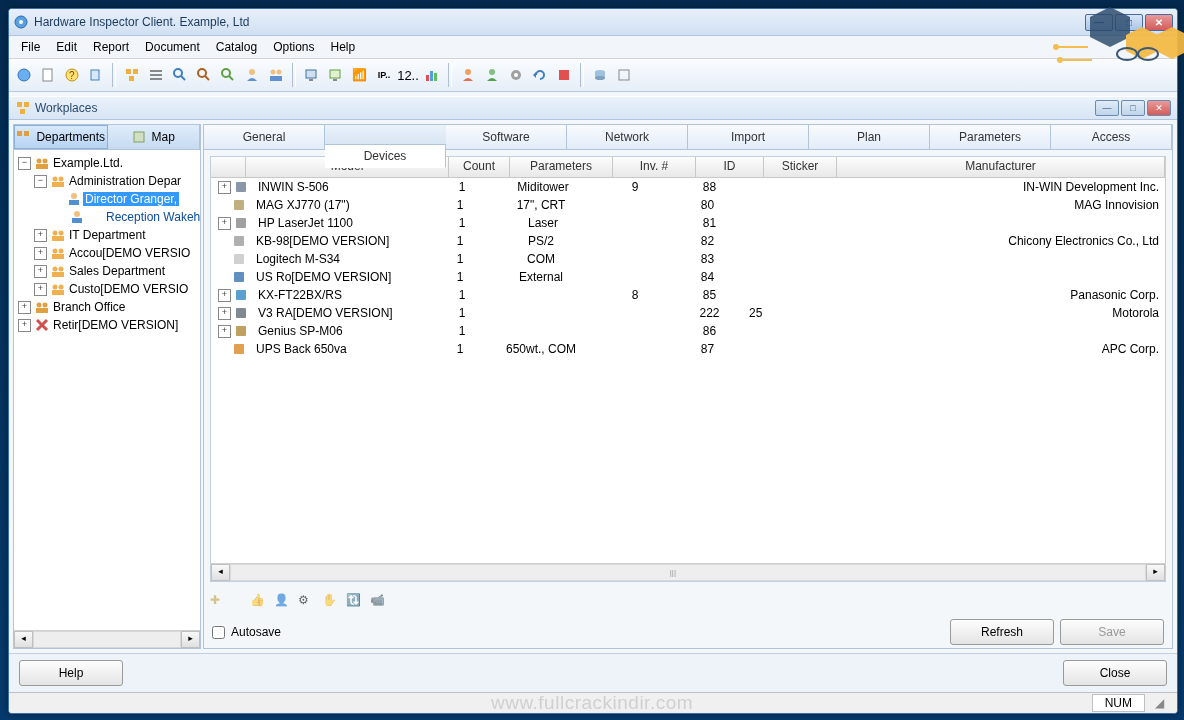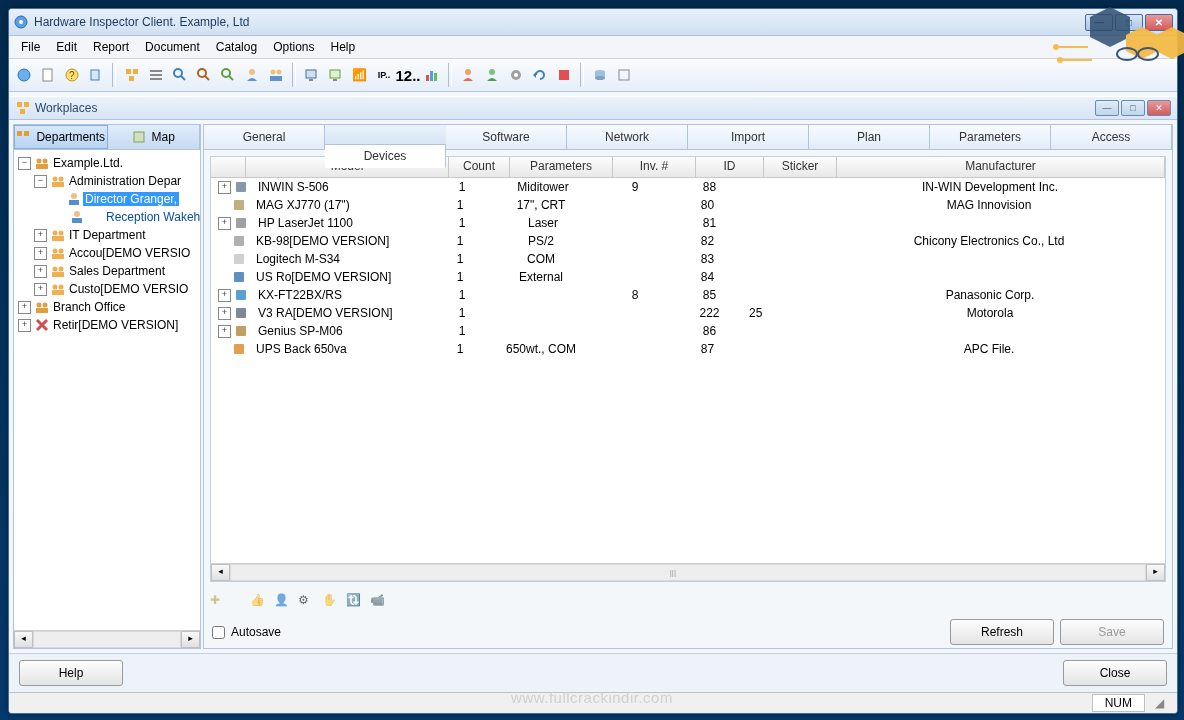--- a/index.html
+++ b/index.html
@@ -49,29 +49,29 @@
 .hscroll .track{flex:1;background:#eee;height:15px;position:relative;border:1px solid #d8d8d8}
 .tbrow{height:28px;display:flex;align-items:center;gap:6px;padding:0 6px}
 .tbrow .iconbtn{width:18px;height:18px;opacity:.6}
 .autosave{height:32px;display:flex;align-items:center;padding:0 8px;gap:6px}
 .autosave input{margin:0}
 .btn{height:24px;padding:0 16px;background:linear-gradient(#fdfdfd,#e4e4e4);border:1px solid #9a9a9a;border-radius:3px;display:flex;align-items:center;justify-content:center;min-width:70px}
 .btn.disabled{color:#999}
 .footer{height:38px;border-top:1px solid #c0d0e0;display:flex;align-items:center;padding:0 10px;background:#eef3fa}
 .status{height:20px;border-top:1px solid #c0c0c0;background:#f0f0f0;display:flex;align-items:center;justify-content:flex-end;padding:0 8px;gap:10px}
 .status .cell{border:1px solid #c0c0c0;padding:1px 12px;background:#fff}
-.watermark{position:absolute;bottom:14px;left:50%;transform:translateX(-50%);color:#d0d0d0;font-size:15px;letter-spacing:.5px}
+.watermark{position:absolute;bottom:6px;left:50%;transform:translateX(-50%);color:#d0d0d0;font-size:19px;letter-spacing:.5px}
 .logo-ov{position:absolute;top:2px;right:-6px;width:160px;height:80px;pointer-events:none;opacity:.92}
 .c-model{width:190px;text-align:left}
 .c-count{width:48px;text-align:center}
 .c-param{width:90px;text-align:center}
 .c-inv{width:70px;text-align:center}
 .c-id{width:55px;text-align:center}
 .c-stick{width:60px;}
-.c-manuf{flex:1;text-align:center;padding-left:10px}
+.c-manuf{flex:1;text-align:right;padding-left:10px}
 .link{color:#0a4ea0}
 </style>
 </head>
 <body>
 
 <div class="outer">
 <div class="window">
 
 <div class="titlebar">
   <svg class="app-icon" viewBox="0 0 16 16">
@@ -172,21 +172,21 @@
           </svg>
         </div>
   <div class="tbtn">
           <svg width="16" height="16">
             <rect x="2" y="3" width="10" height="8" fill="#e0f0d0" stroke="#60a040"></rect>
             <rect x="5" y="12" width="4" height="2" fill="#888"></rect>
           </svg>
         </div>
   <div class="tbtn">📶</div>
   <div class="tbtn" style="font-size:9px;font-weight:bold">IP..</div>
-  <div class="tbtn" style="font-size:15px;font-weight:bold">12..</div>
+  <div class="tbtn" style="font-size:13px;font-weight:normal">12..</div>
   <div class="tbtn">
           <svg width="16" height="16">
             <rect x="2" y="8" width="3" height="6" fill="#e05050"></rect>
             <rect x="6" y="4" width="3" height="10" fill="#50a0e0"></rect>
             <rect x="10" y="6" width="3" height="8" fill="#60c060"></rect>
           </svg>
         </div>
   <div class="tsep"></div>
   <div class="tbtn">
           <svg width="16" height="16">
@@ -511,21 +511,21 @@
                 <span style="width:17px;display:inline-block"></span>
                 <svg class="gicon">
                   <rect x="2" y="2" width="10" height="10" rx="1" fill="#e0a050"></rect>
                 </svg>
                 <span class="cell c-model" style="width:168px">UPS Back 650va</span>
                 <span class="cell c-count">1</span>
                 <span class="cell c-param">650wt., COM</span>
                 <span class="cell c-inv"></span>
                 <span class="cell c-id">87</span>
                 <span class="cell c-stick"></span>
-                <span class="cell c-manuf">APC File.</span>
+                <span class="cell c-manuf">APC Corp.</span>
               </div>
             </div>
       <div class="hscroll">
               <div class="arr">◂</div>
               <div class="track">
                 <div style="position:absolute;left:48%;top:3px;font-size:8px;color:#999">|||</div>
               </div>
               <div class="arr">▸</div>
             </div>
     </div>

